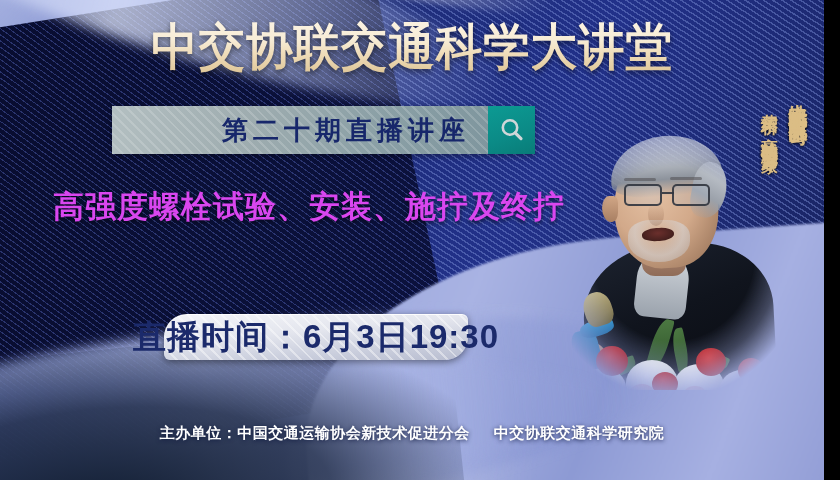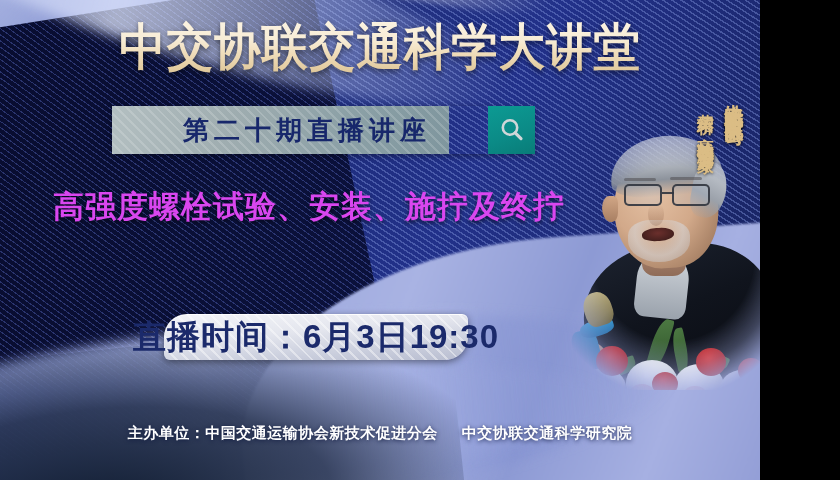--- a/index.html
+++ b/index.html
@@ -1,21 +1,21 @@
 <!DOCTYPE html>
 <html><head>
 <meta charset="utf-8">
 <title>Poster</title>
 <style>
   * { margin:0; padding:0; box-sizing:border-box; }
   html,body { width:840px; height:480px; overflow:hidden; background:#000; }
 
   .poster{
     position:relative;
-    width:760px; height:480px;
+    width:824px; height:480px;
     overflow:hidden;
     font-family:"Liberation Sans","DejaVu Sans",sans-serif;
     background:#0a1038;
   }
 
   
   .bg-base{
     position:absolute; inset:0;
     background:
       radial-gradient(ellipse 700px 420px at 78% 62%, #8e9cd6 0%, #6d7cc0 32%, #2b3a80 62%, #141d52 82%, #0a1038 100%),
@@ -253,21 +253,20 @@
     filter:drop-shadow(0 2px 3px rgba(0,0,0,.55));
     white-space:nowrap;
   }
 
   
   .sub-bar{
     position:absolute; left:112px; top:106px;
     width:423px; height:48px;
     display:flex; align-items:stretch;
     box-shadow:0 2px 6px rgba(0,0,0,.35);
-    gap:39px;
   }
   .sub-bar-text{
     flex:1;
     display:flex; align-items:center; justify-content:flex-end;
     padding-right:18px;
     background:
       repeating-linear-gradient(45deg, rgba(255,255,255,.16) 0px, rgba(255,255,255,.16) 2px, rgba(255,255,255,0) 2px, rgba(255,255,255,0) 7px),
       linear-gradient(100deg,#b3bfc1 0%,#9fadb0 35%,#8ba0a6 70%,#7f969e 100%);
     color:#17276b;
     font-size:26px; font-weight:bold; letter-spacing:5px;

